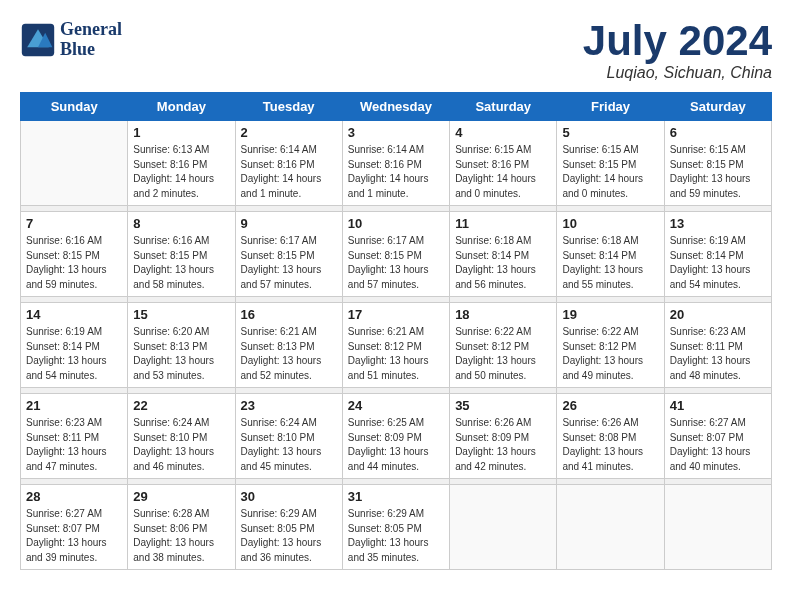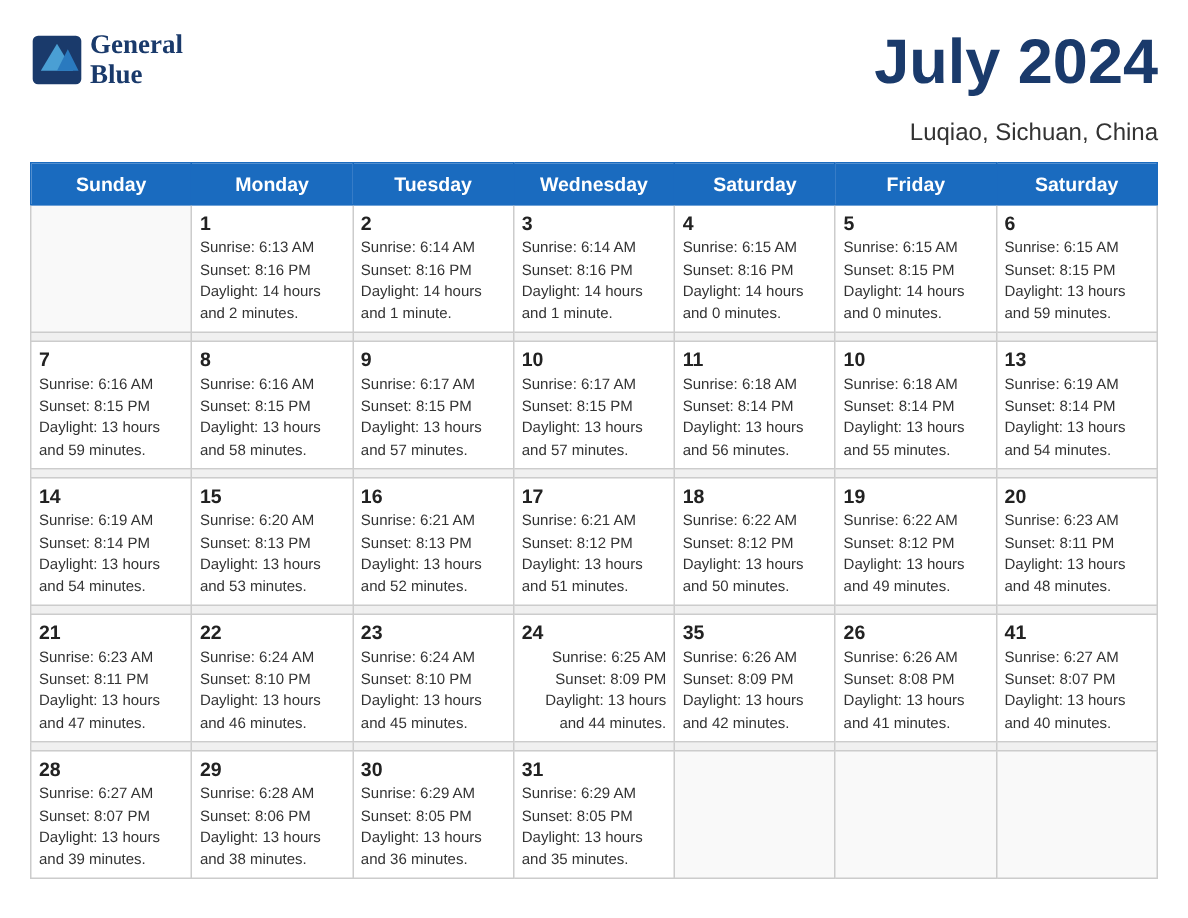--- a/index.html
+++ b/index.html
@@ -40,21 +40,22 @@
     }
     .month-title {
       font-size: 42px;
       font-weight: bold;
       color: #1a3a6b;
       line-height: 1;
     }
     .location-title {
       font-size: 16px;
       color: #333;
-      margin-top: 18px;
+      margin-top: 2px;
+      font-style: italic;
     }
     .calendar {
       width: 100%;
       border-collapse: collapse;
       border: 1px solid #ccc;
     }
     .calendar th {
       background-color: #1a6bbf;
       color: #fff;
       font-size: 13px;
@@ -320,21 +321,21 @@
         </td>
         <td>
           <div class="day-number">23</div>
           <div class="day-info" style="white-space: pre-line;">Sunrise: 6:24 AM
 Sunset: 8:10 PM
 Daylight: 13 hours
 and 45 minutes.</div>
         </td>
         <td>
           <div class="day-number">24</div>
-          <div class="day-info" style="white-space: pre-line; text-align: right;">Sunrise: 6:25 AM
+          <div class="day-info" style="white-space: pre-line;">Sunrise: 6:25 AM
 Sunset: 8:09 PM
 Daylight: 13 hours
 and 44 minutes.</div>
         </td>
         <td>
           <div class="day-number">35</div>
           <div class="day-info" style="white-space: pre-line;">Sunrise: 6:26 AM
 Sunset: 8:09 PM
 Daylight: 13 hours
 and 42 minutes.</div>

